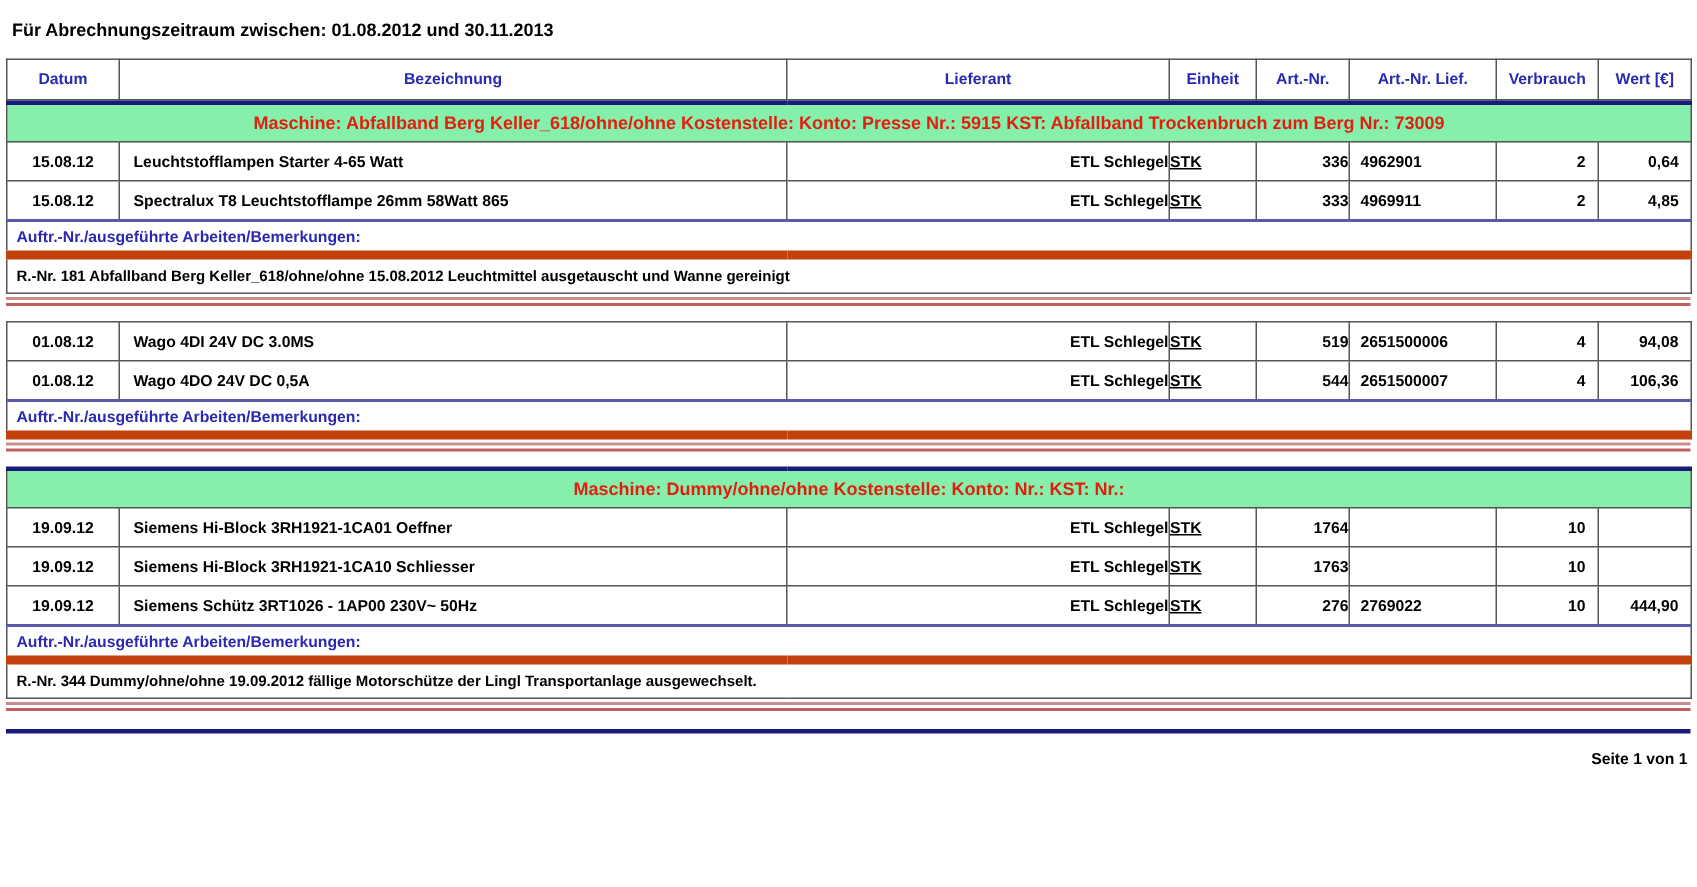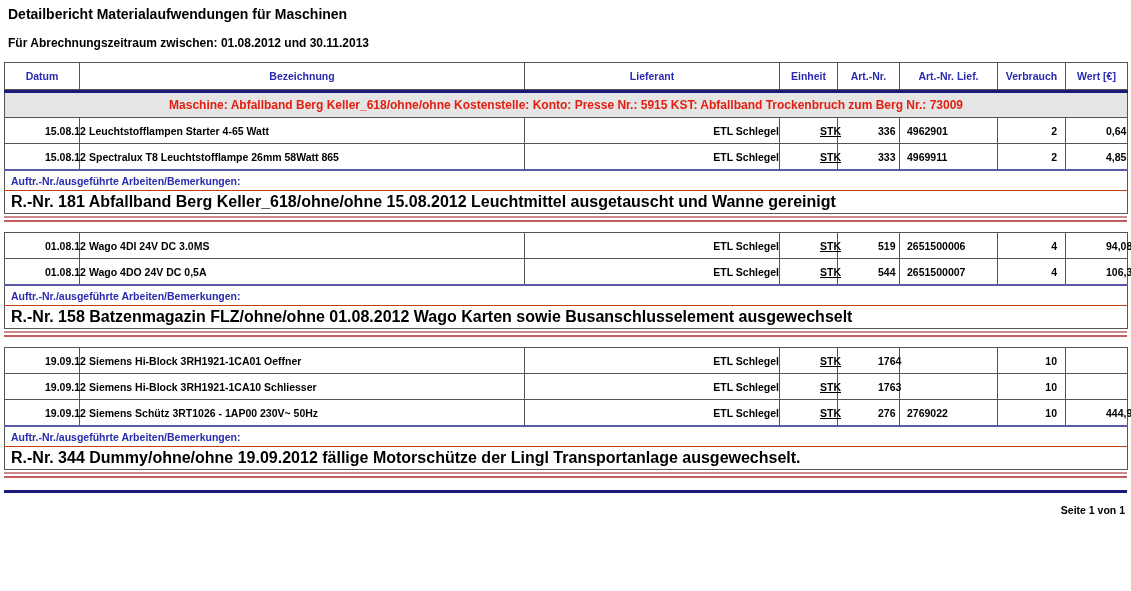--- a/index.html
+++ b/index.html
@@ -77,63 +77,62 @@
     color: #2a2ab0;
     font-size: 11px;
     font-weight: bold;
     text-align: center;
     border: 1px solid #333333;
     background: #ffffff;
   }
 
   
   .machine-row td {
-    background: #e5e5e5;
+    background: #86efac;
     color: #e31e10;
     font-size: 12px;
     font-weight: bold;
     text-align: center;
     height: 24px;
     border-top: 3px solid #1a1a7a;
     border-bottom: 1px solid #555555;
     border-left: 1px solid #555555;
     border-right: 1px solid #555555;
   }
 
   
   .data-row td {
     height: 25px;
     font-size: 10.5px;
     font-weight: bold;
-    padding-left: 40px;
   }
   .cell-datum   { text-align: center; }
   .cell-bez     { text-align: left; padding-left: 9px !important; }
   .cell-lief    { text-align: right; padding-left: 9px !important; }
   .cell-einheit { text-align: left; text-decoration: underline; }
-  .cell-artnr   { text-align: left; }
+  .cell-artnr   { text-align: right; }
   .cell-artlief { text-align: left; padding-left: 7px !important; }
   .cell-verb    { text-align: right; padding-right: 8px !important; }
   .cell-wert    { text-align: right; padding-right: 8px !important; }
 
   
   .remarks-head td {
     height: 19px;
     color: #2a2ab0;
     font-size: 10.5px;
     font-weight: bold;
     text-align: left;
     padding-left: 6px !important;
     border-top: 2px solid #5a5aa8;
-    border-bottom: 1px solid #c2410c;
+    border-bottom: 6px solid #c2410c;
   }
   .remarks-body td {
     height: 22px;
     color: #000000;
-    font-size: 16px;
+    font-size: 10px;
     font-weight: bold;
     text-align: left;
     padding-left: 6px !important;
     border-top: 1px solid #8888c0;
   }
 
   
   .sep-block {
     width: 1123px;
     height: 18px;
@@ -169,21 +168,20 @@
     padding-right: 2px;
     box-sizing: border-box;
   }
 </style>
 </head>
 <body>
 
 <div class="page">
 
 
-  <div class="report-subtitle">Detailbericht Materialaufwendungen für Maschinen</div>
 
   <div class="report-period">Für Abrechnungszeitraum zwischen: 01.08.2012 und 30.11.2013</div>
 
   <div id="table-host">
       <table class="grid">
         <colgroup>
           <col class="c-datum">
           <col class="c-bez">
           <col class="c-lief">
           <col class="c-einheit">
@@ -280,41 +278,41 @@
             <td class="cell-lief">ETL Schlegel</td>
             <td class="cell-einheit">STK</td>
             <td class="cell-artnr">544</td>
             <td class="cell-artlief">2651500007</td>
             <td class="cell-verb">4</td>
             <td class="cell-wert">106,36</td>
           </tr>
           <tr class="remarks-head">
             <td colspan="8">Auftr.-Nr./ausgeführte Arbeiten/Bemerkungen:</td>
           </tr>
-          <tr class="remarks-body">
-            <td colspan="8">R.-Nr. 158 Batzenmagazin FLZ/ohne/ohne 01.08.2012  Wago Karten sowie Busanschlusselement ausgewechselt</td>
-          </tr>
         </tbody>
       </table>
       <div class="sep-block">
         <div class="line-a"></div>
         <div class="line-b"></div>
       </div>
       <table class="grid" style="margin-top: 0px;">
         <colgroup>
           <col class="c-datum">
           <col class="c-bez">
           <col class="c-lief">
           <col class="c-einheit">
           <col class="c-artnr">
           <col class="c-artlief">
           <col class="c-verb">
           <col class="c-wert">
         </colgroup>
         <tbody>
+          <tr class="machine-row">
+            <td colspan="8">Maschine: Dummy/ohne/ohne Kostenstelle: Konto:  Nr.:  KST:  Nr.:</td>
+          </tr>
           <tr class="data-row">
             <td class="cell-datum">19.09.12</td>
             <td class="cell-bez">Siemens Hi-Block 3RH1921-1CA01 Oeffner</td>
             <td class="cell-lief">ETL Schlegel</td>
             <td class="cell-einheit">STK</td>
             <td class="cell-artnr">1764</td>
             <td class="cell-artlief"></td>
             <td class="cell-verb">10</td>
             <td class="cell-wert"></td>
           </tr>

